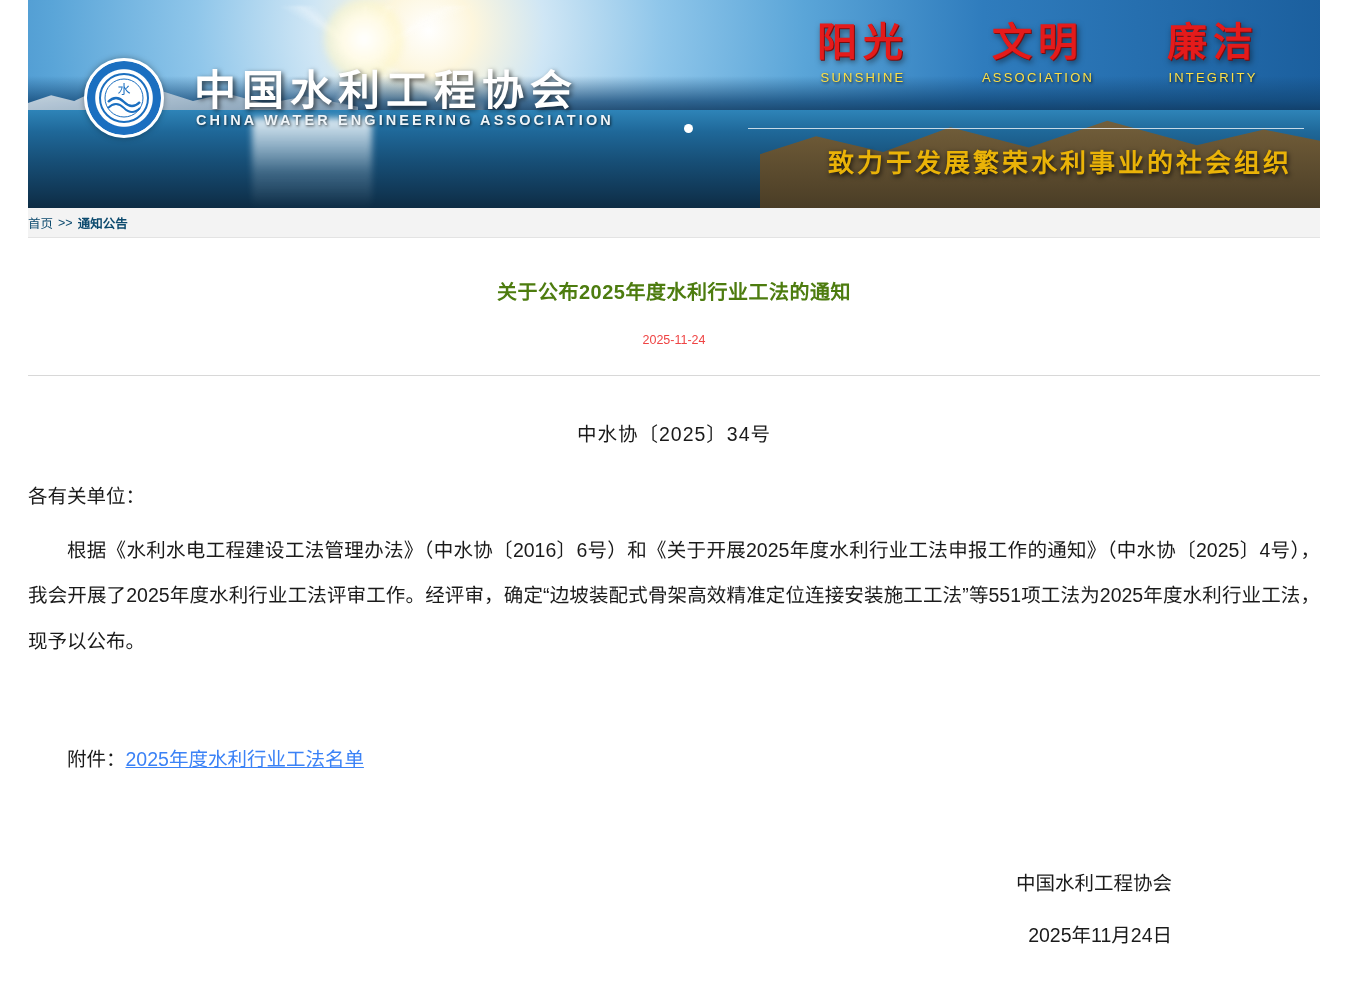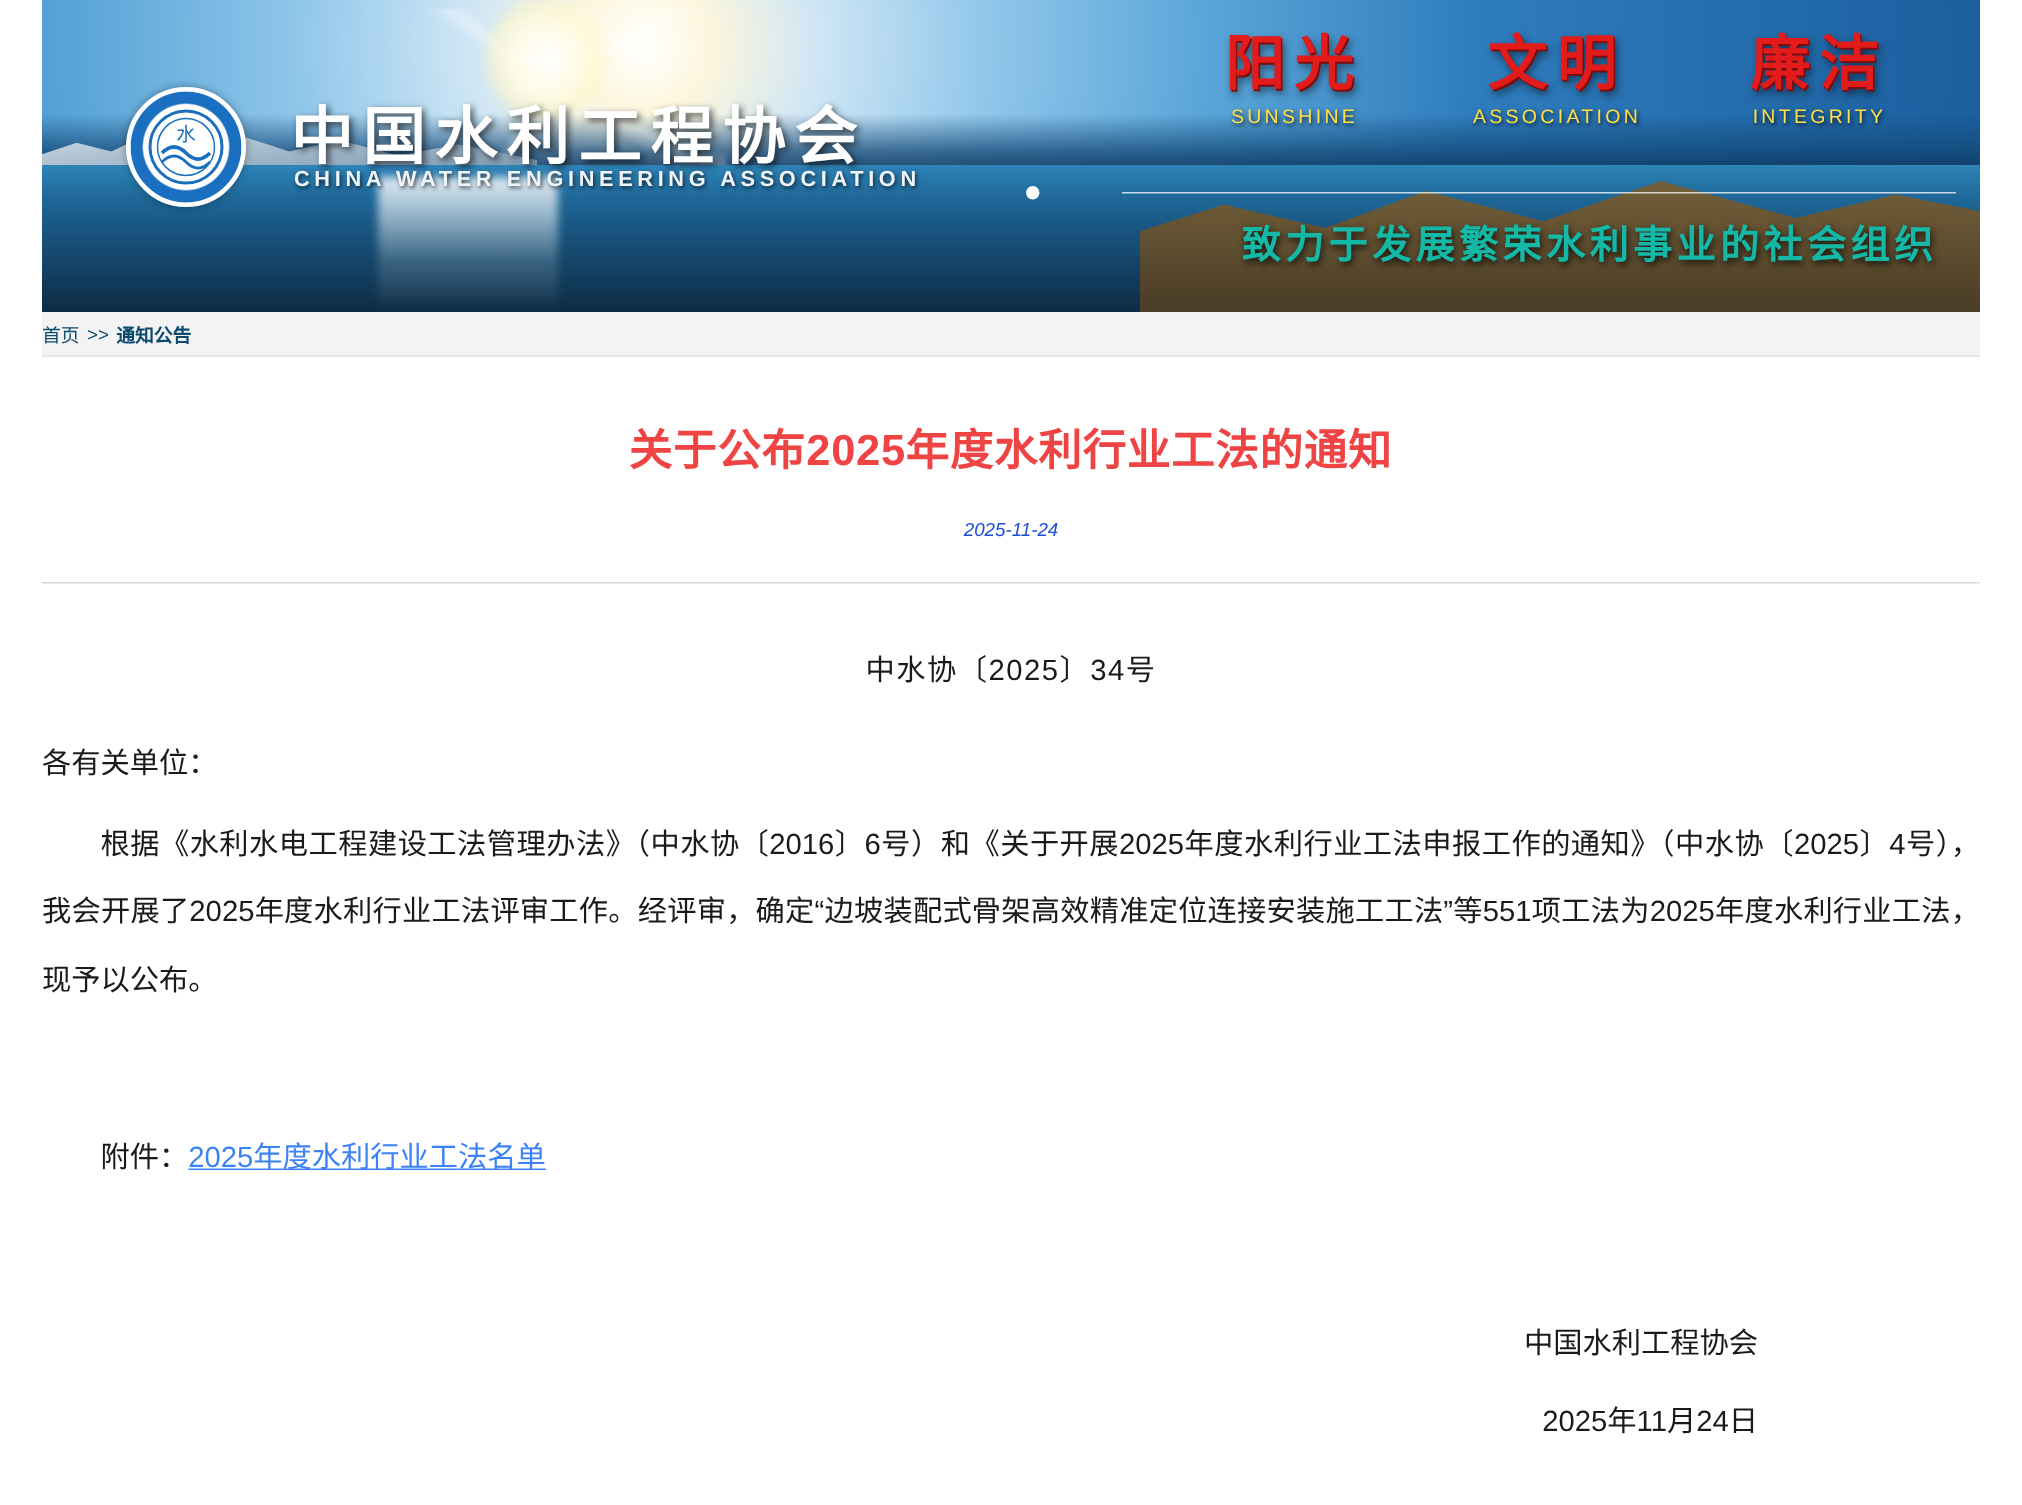--- a/index.html
+++ b/index.html
@@ -172,21 +172,21 @@
     border-radius: 50%;
     background: #ffffff;
   }
   .banner-sub {
     position: absolute;
     right: 28px; top: 142px;
     font-family: "Liberation Serif", "DejaVu Serif", serif;
     font-weight: bold;
     font-size: 26px;
     letter-spacing: 3px;
-    color: #14b8a6;
+    color: #eab308;
     text-shadow: 1px 2px 5px rgba(0,0,0,.8);
     white-space: nowrap;
   }
 
   
   .crumb-bar {
     margin: 0 28px;
     width: 1292px;
     height: 30px;
     background: #f3f3f3;
@@ -207,32 +207,31 @@
   
   .article {
     margin: 0 28px;
     width: 1292px;
     box-sizing: border-box;
     padding: 0 0 10px 0;
   }
   .doc-title {
     margin: 38px 0 0 0;
     text-align: center;
-    font-size: 29px;
-    font-weight: bold;
-    color: #ef4444;
+    font-size: 20px;
+    font-weight: bold;
+    color: #4d7c0f;
     letter-spacing: .5px;
     font-family: "Liberation Sans", "DejaVu Sans", sans-serif;
   }
   .doc-date {
     margin-top: 28px;
     text-align: center;
     font-size: 12.5px;
-    color: #1d4ed8;
-    font-style: italic;
+    color: #ef4444;
   }
   .rule {
     margin-top: 28px;
     border-top: 1px solid #d8d8d8;
     width: 100%;
   }
   .body-wrap {
     font-family: Liberation Sans, sans-serif;
     font-size: 19.5px;
     color: #1a1a1a;

